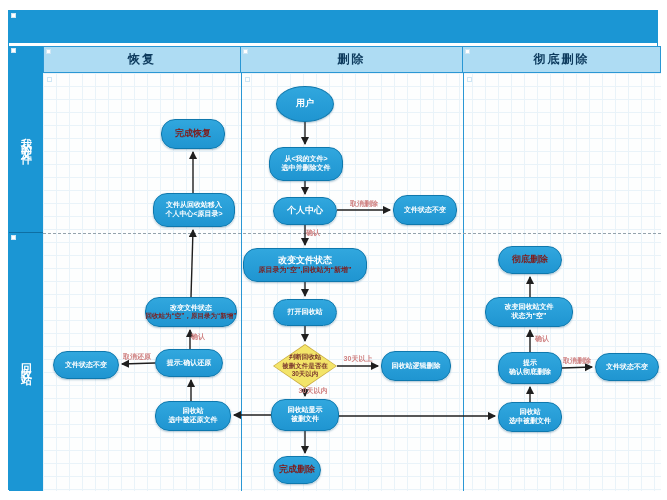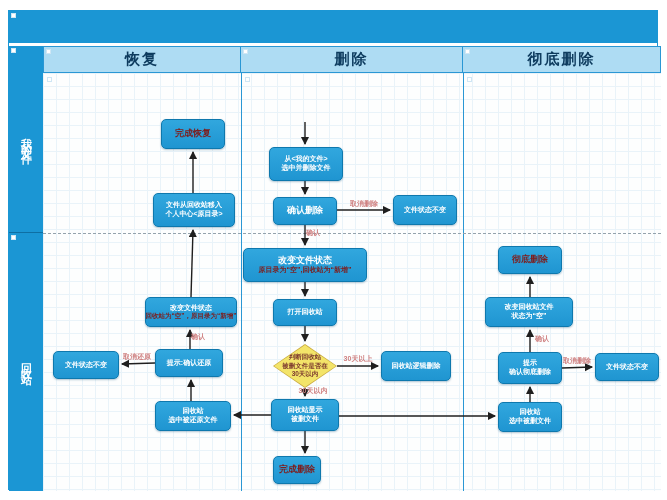--- a/index.html
+++ b/index.html
@@ -1,32 +1,32 @@
 <!DOCTYPE html>
 <html><head>
 <meta charset="utf-8">
 <style>
   html,body{margin:0;padding:0;background:#fff;}
   .page{position:relative;width:667px;height:500px;background:#fff;font-family:"Liberation Sans",sans-serif;overflow:hidden;}
   .frame{position:absolute;left:8px;top:10px;width:650px;height:480px;border:1px solid #1b96d4;box-sizing:border-box;background:#fff;}
   .titlebar{position:absolute;left:0;top:0;width:100%;height:32px;background:#1b96d4;display:flex;align-items:center;justify-content:center;color:#fff;font-size:13px;font-weight:700;letter-spacing:1px;}
   .colheaders{position:absolute;left:34px;top:35px;width:618px;height:27px;display:flex;}
-  .colcell{position:relative;height:100%;box-sizing:border-box;background:#aedcf3;border:1px solid #2a97d4;display:flex;align-items:center;justify-content:center;color:#0d3b5e;font-size:15px;font-weight:700;letter-spacing:2px;}
+  .colcell{position:relative;height:100%;box-sizing:border-box;background:#aedcf3;border:1px solid #2a97d4;display:flex;align-items:center;justify-content:center;color:#0d3b5e;font-size:12px;font-weight:700;letter-spacing:2px;}
   .colcell+.colcell{border-left:none;}
   .strip{position:absolute;left:0;top:35px;width:34px;height:445px;background:#1b96d4;}
   .striprow{position:relative;width:100%;box-sizing:border-box;display:flex;align-items:center;justify-content:center;}
   .striprow.first{border-bottom:1px solid #0e6fa3;}
   .vtext{writing-mode:vertical-lr;text-orientation:upright;color:#fff;font-size:11px;font-weight:700;letter-spacing:5px;}
   .canvas{position:absolute;left:34px;top:62px;width:618px;height:418px;background-color:#fdfefe;
     background-image:linear-gradient(#e9f3f9 1px,transparent 1px),linear-gradient(90deg,#e9f3f9 1px,transparent 1px);
     background-size:13px 13px;overflow:hidden;}
   .laneline{position:absolute;top:0;width:1px;height:418px;background:#2a97d4;z-index:2;}
   .rowdivider{position:absolute;left:0;top:160px;width:618px;border-top:1px dashed #94a2ac;z-index:2;}
   .arrows{position:absolute;left:0;top:0;width:618px;height:418px;z-index:2;}
-  .nd{position:absolute;box-sizing:border-box;display:flex;flex-direction:column;align-items:center;justify-content:center;background:linear-gradient(180deg,#31a7de,#1f95d1);border:1px solid #0e78ad;border-radius:5px;color:#fff;font-size:9px;font-weight:700;text-align:center;line-height:1.25;box-shadow:0 1px 2px rgba(30,90,130,.35);z-index:3;cursor:default;}
+  .nd{position:absolute;box-sizing:border-box;display:flex;flex-direction:column;align-items:center;justify-content:center;background:linear-gradient(180deg,#31a7de,#1f95d1);border:1px solid #0e78ad;border-radius:14px;color:#fff;font-size:9px;font-weight:700;text-align:center;line-height:1.25;box-shadow:0 1px 2px rgba(30,90,130,.35);z-index:3;cursor:default;}
   .nd .sub{font-size:7px;font-weight:700;white-space:nowrap;}
   .nd .line{white-space:nowrap;}
   .red{color:#7c1f1f;}
   .el{border-radius:50%;}
   .dmO{position:absolute;background:#c8a93e;clip-path:polygon(50% 0,100% 50%,50% 100%,0 50%);z-index:3;}
   .dmI{position:absolute;left:1px;top:1px;right:1px;bottom:1px;background:#f3e469;clip-path:polygon(50% 0,100% 50%,50% 100%,0 50%);display:flex;flex-direction:column;align-items:center;justify-content:center;color:#7c3a2e;font-size:6.5px;font-weight:700;line-height:1.3;text-align:center;}
   .elabel{position:absolute;z-index:4;font-size:7px;font-weight:700;color:#cf8080;white-space:nowrap;transform:translate(-50%,-50%);}
   .marker{position:absolute;width:5px;height:5px;background:#fff;border:1px solid #cfe6f4;box-sizing:border-box;z-index:5;}
 </style>
 </head>
@@ -96,26 +96,29 @@
           <line x1="147" y1="276" x2="147" y2="257" marker-end="url(#arr)"></line>
           <line x1="148" y1="224" x2="150" y2="157" marker-end="url(#arr)"></line>
           <line x1="150" y1="120" x2="150" y2="79" marker-end="url(#arr)"></line>
           <line x1="487" y1="329" x2="487" y2="314" marker-end="url(#arr)"></line>
           <line x1="519" y1="295" x2="549" y2="294" marker-end="url(#arr)"></line>
           <line x1="487" y1="279" x2="487" y2="257" marker-end="url(#arr)"></line>
           <line x1="487" y1="224" x2="487" y2="204" marker-end="url(#arr)"></line>
         </g>
       </svg>
 
+      <div class="nd el" style="left:233px;top:13px;width:58px;height:36px;">
+        <span class="line">用户</span>
+      </div>
       <div class="nd" style="left:226px;top:74px;width:74px;height:34px;">
         <span class="sub">从&lt;我的文件&gt;</span>
         <span class="sub">选中并删除文件</span>
       </div>
       <div class="nd" style="left:230px;top:124px;width:64px;height:28px;">
-        <span class="line">确认删除</span>
+        <span class="line">个人中心</span>
       </div>
       <div class="nd" style="left:350px;top:122px;width:64px;height:30px;">
         <span class="sub">文件状态不变</span>
       </div>
       <div class="nd" style="left:200px;top:175px;width:124px;height:34px;">
         <span class="line">改变文件状态</span>
         <span class="sub red">原目录为“空”,回收站为“新增”</span>
       </div>
       <div class="nd" style="left:230px;top:226px;width:64px;height:27px;">
         <span class="sub">打开回收站</span>

